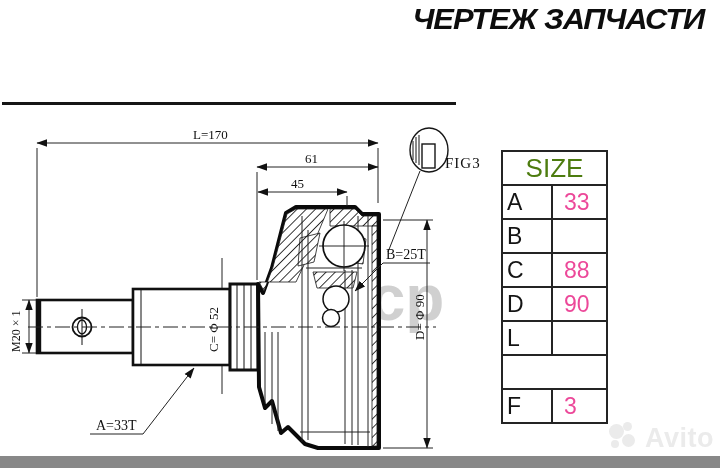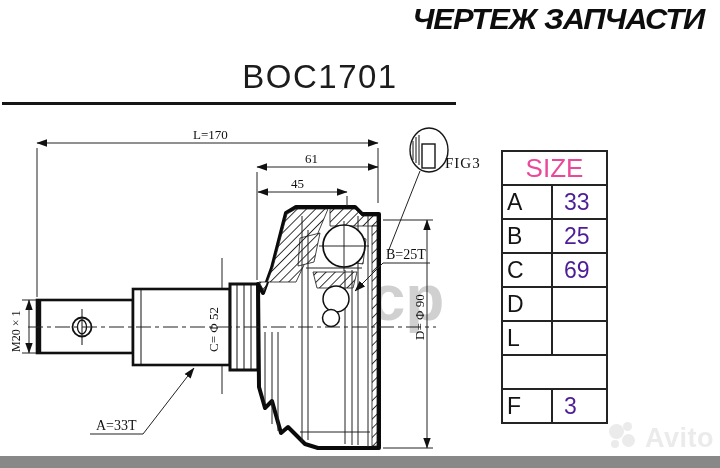--- a/index.html
+++ b/index.html
@@ -25,49 +25,48 @@
   }
   .drawing-svg{position:absolute;left:0;top:120px;width:500px;height:348px;z-index:1;}
   .dimtext{font-family:"Liberation Serif",serif;fill:#101010;}
   
   .size-table{
     position:absolute;left:501px;top:150px;width:103px;background:#fff;
     border:2px solid #242424;z-index:1;
   }
   .st-header{
     height:32px;border-bottom:2px solid #242424;display:flex;align-items:center;
-    justify-content:center;font-size:26px;color:#ec4899;
+    justify-content:center;font-size:26px;color:#4d7c0f;
   }
   .st-row{display:flex;height:32px;border-bottom:2px solid #242424;}
   .st-row:last-child{border-bottom:none;}
   .st-key{
     width:44px;border-right:2px solid #242424;display:flex;align-items:center;
     padding-left:4px;font-size:23px;color:#141414;
   }
-  .st-val{flex:1;display:flex;align-items:center;padding-left:11px;font-size:23px;color:#4c1d95;}
+  .st-val{flex:1;display:flex;align-items:center;padding-left:11px;font-size:23px;color:#ec4899;}
   
   .wm-avito{
     position:absolute;right:6px;bottom:2px;display:flex;align-items:center;z-index:2;
     color:#ebebeb;font-weight:bold;font-size:27px;letter-spacing:.5px;
   }
   .avito-dots{position:relative;width:34px;height:32px;margin-right:2px;}
   .avito-dots i{position:absolute;border-radius:50%;background:#ebebeb;}
   .d1{width:15px;height:15px;left:0;top:2px;}
   .d2{width:9px;height:9px;left:14px;top:0;}
   .d3{width:8px;height:8px;left:2px;top:18px;}
   .d4{width:13px;height:13px;left:13px;top:12px;}
 </style>
 </head>
 <body>
 
 <div class="sheet">
 
   <div class="hdr-title">ЧЕРТЕЖ ЗАПЧАСТИ</div>
 
-  <div class="part-number">BOC1701</div>
 
   <div class="rule"></div>
 
   <div class="wm-abcp">abcp</div>
 
   <svg class="drawing-svg" viewBox="0 120 500 348" xmlns="http://www.w3.org/2000/svg">
     <defs>
       <marker id="arr" viewBox="0 0 10 8" refX="9.5" refY="4" markerWidth="11" markerHeight="8.8" orient="auto-start-reverse">
         <path d="M0,0.5 L10,4 L0,7.5 z" fill="#111"></path>
       </marker>
@@ -175,28 +174,28 @@
   </svg>
 
   <div class="size-table">
     <div class="st-header">SIZE</div>
     <div class="st-row">
       <div class="st-key">A</div>
       <div class="st-val">33</div>
     </div>
     <div class="st-row">
       <div class="st-key">B</div>
-      <div class="st-val">25</div>
     </div>
     <div class="st-row">
       <div class="st-key">C</div>
-      <div class="st-val">69</div>
+      <div class="st-val">88</div>
     </div>
     <div class="st-row">
       <div class="st-key">D</div>
+      <div class="st-val">90</div>
     </div>
     <div class="st-row">
       <div class="st-key">L</div>
     </div>
     <div class="st-row">
     </div>
     <div class="st-row">
       <div class="st-key">F</div>
       <div class="st-val">3</div>
     </div>

